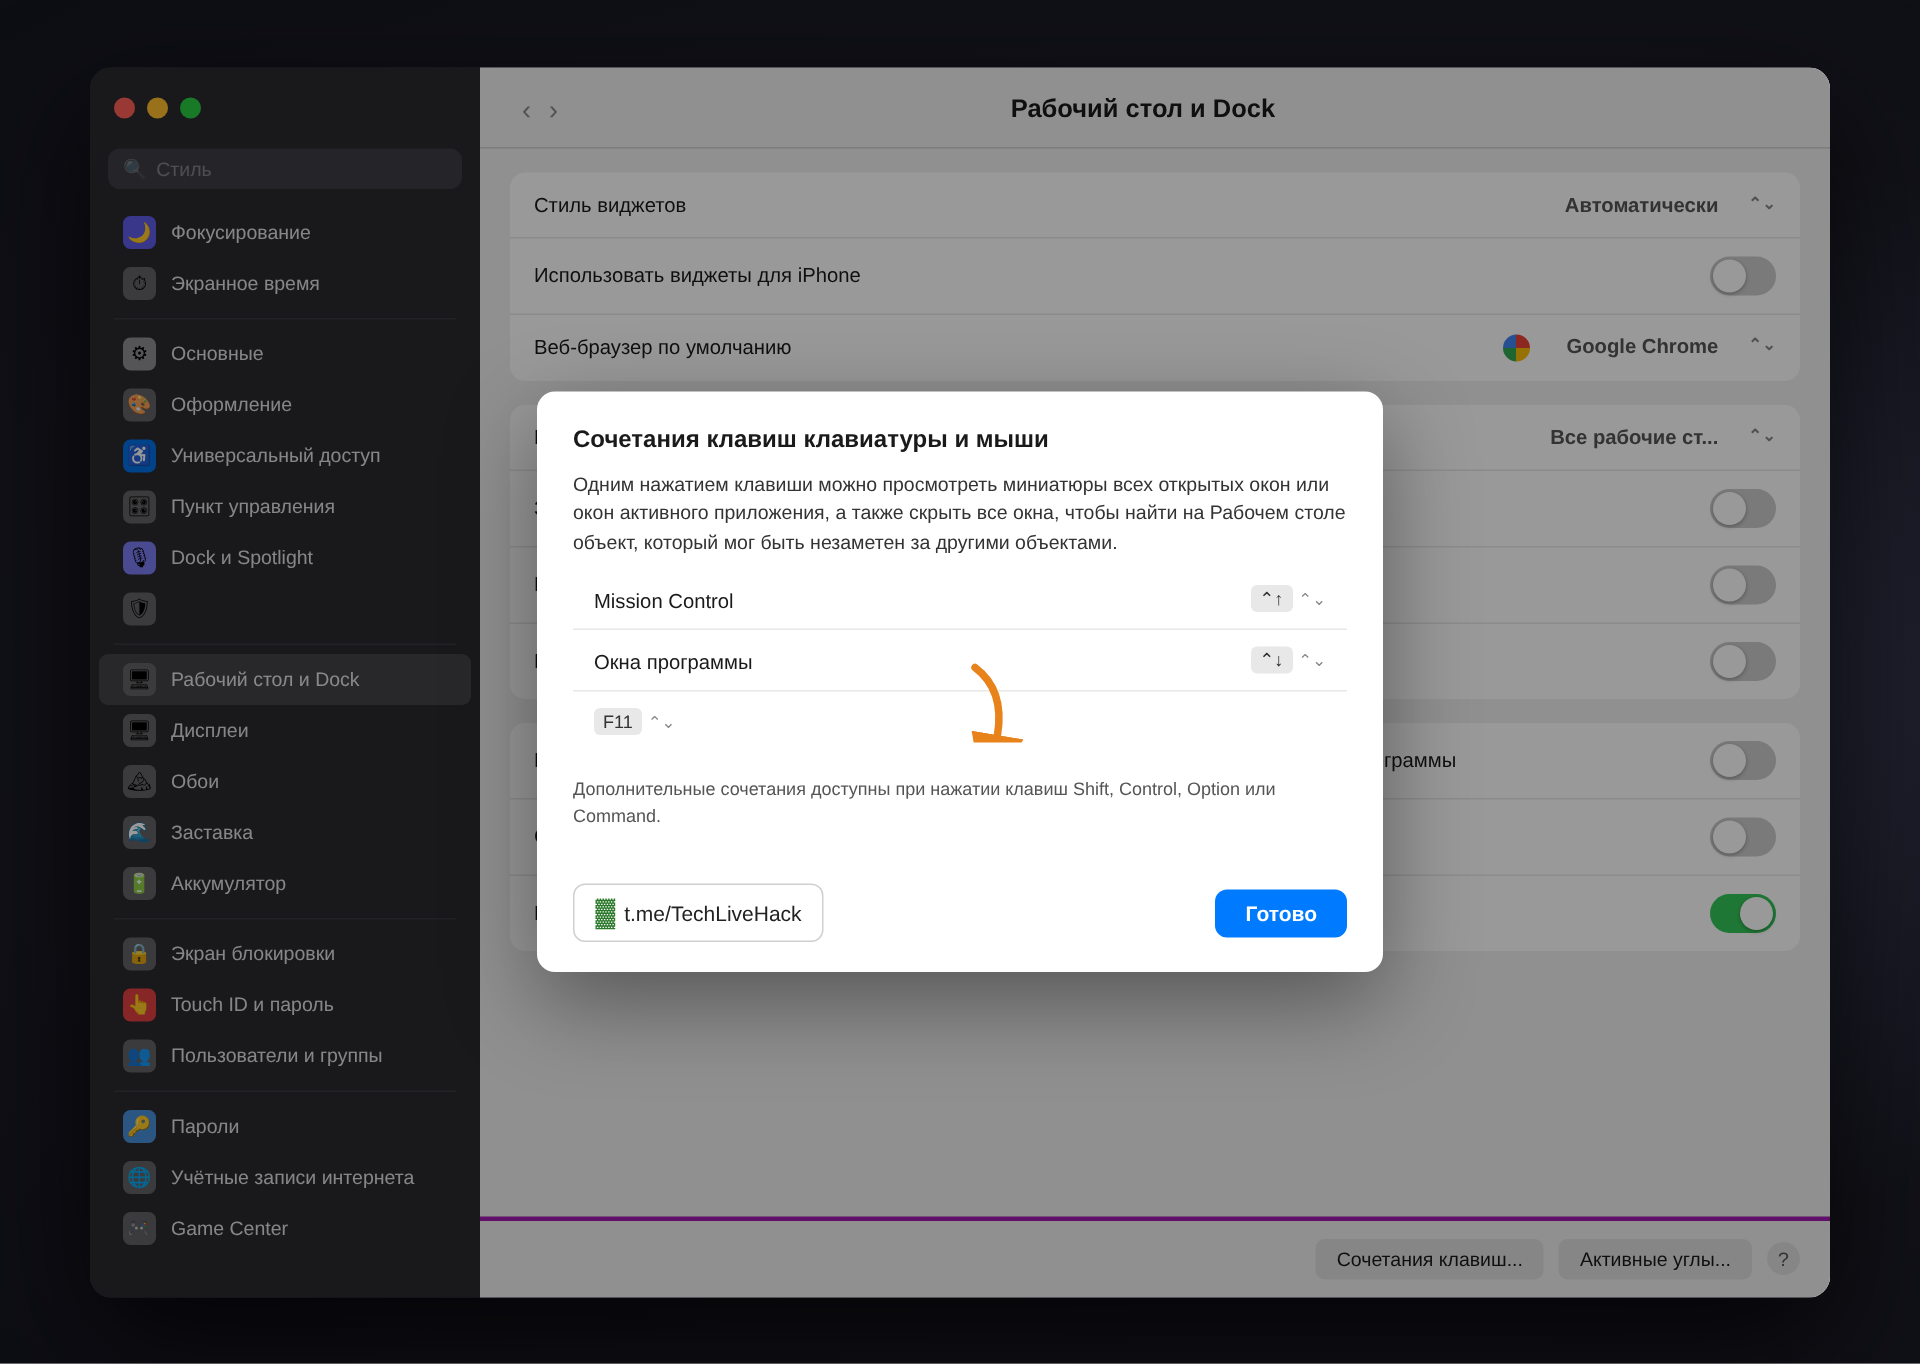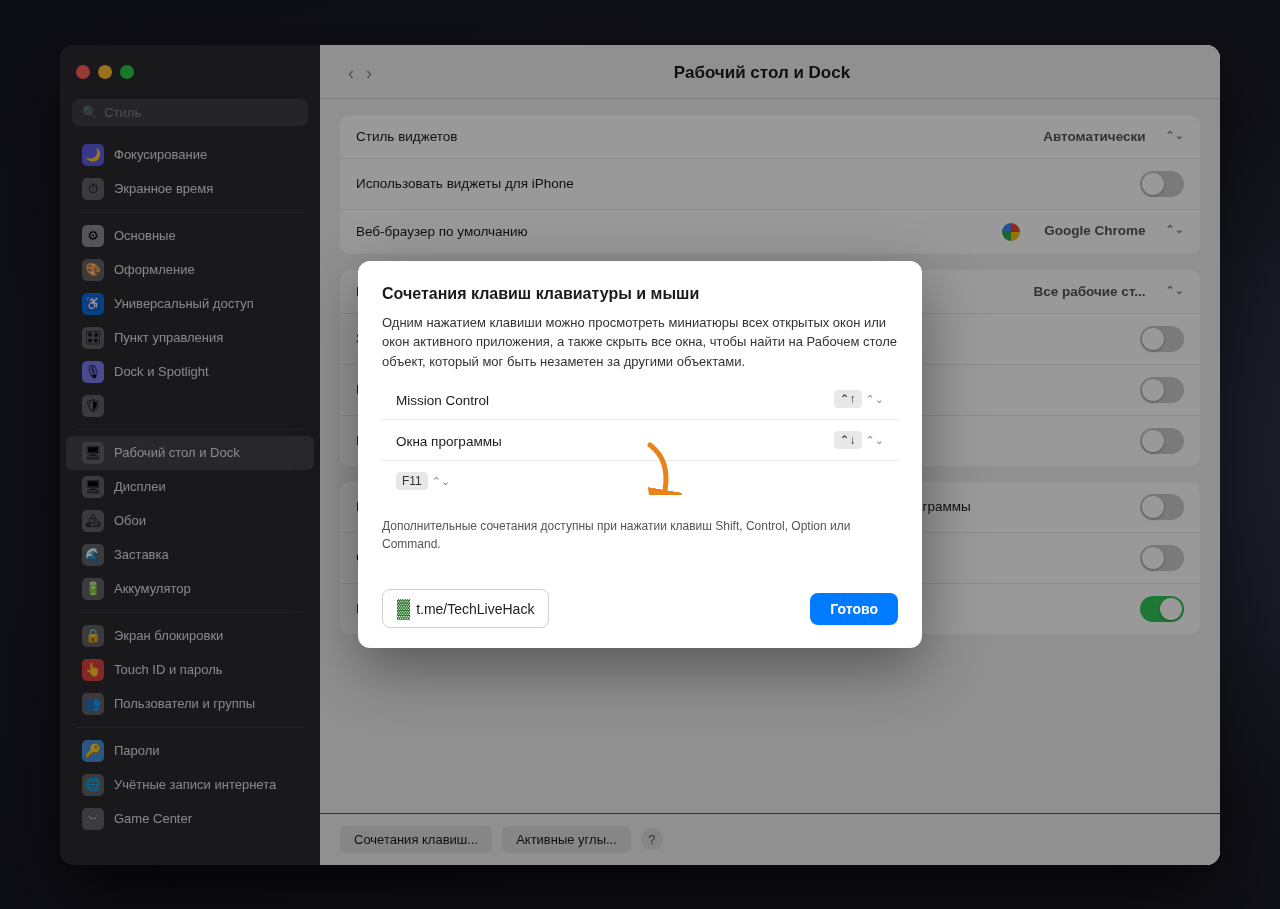--- a/index.html
+++ b/index.html
@@ -235,23 +235,24 @@
 
     .stepper {
       color: #888;
       font-size: 11px;
     }
 
     .bottom-bar {
       padding: 12px 20px;
       display: flex;
       gap: 10px;
+      justify-content: flex-end;
       align-items: center;
       background: #f0f0f0;
-      border-top: 1px solid #a21caf;
+      border-top: 3px solid #a21caf;
     }
 
     .btn-secondary {
       background: #e0e0e0;
       border: none;
       border-radius: 6px;
       padding: 6px 14px;
       font-size: 13px;
       cursor: pointer;
       color: #1a1a1a;

